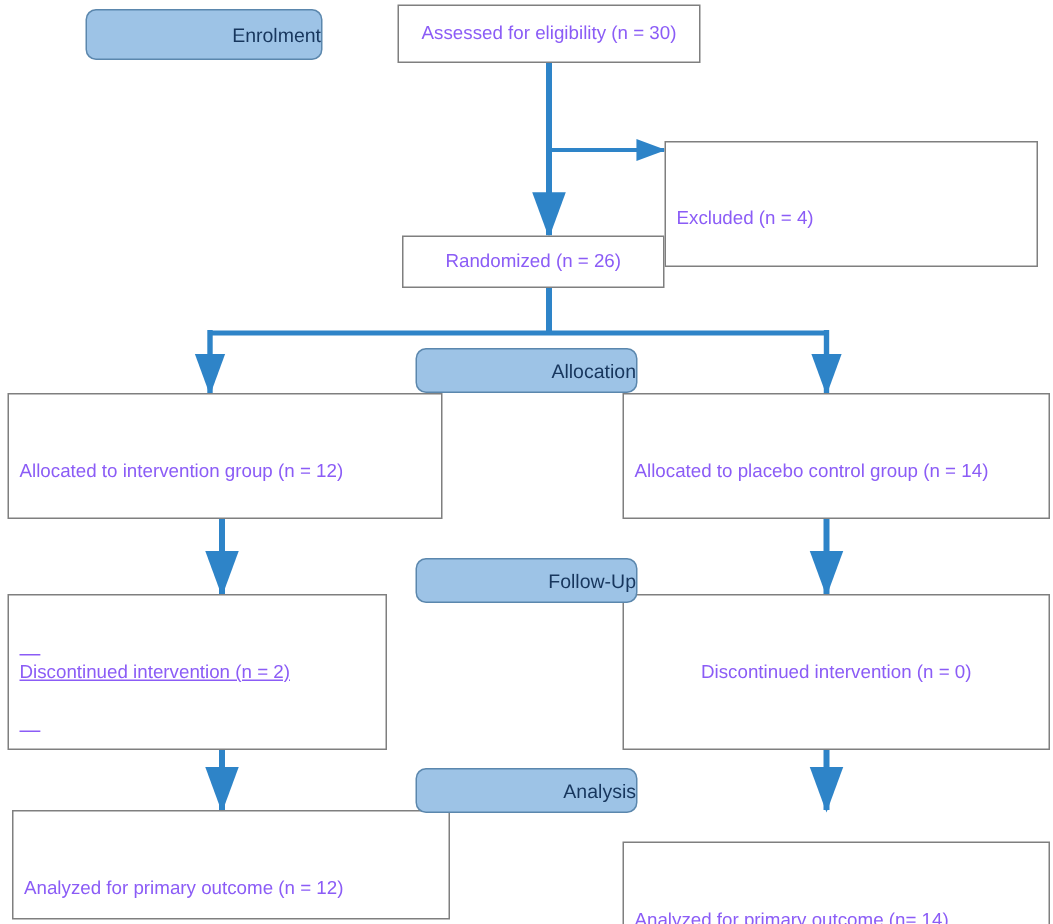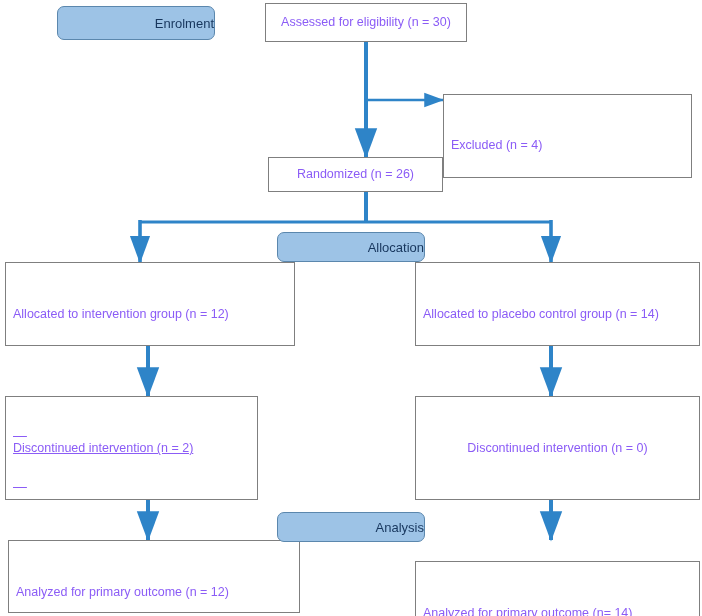--- a/index.html
+++ b/index.html
@@ -91,20 +91,23 @@
   </svg>
 
   <div class="stagepill" style="left:57px; top:6px; width:158px; height:34px;">
     <span>Enrolment</span>
   </div>
 
   <div class="stagepill" style="left:277px; top:232px; width:148px; height:30px;">
     <span>Allocation</span>
   </div>
 
+  <div class="stagepill" style="left:277px; top:372px; width:148px; height:30px;">
+    <span>Follow-Up</span>
+  </div>
 
   <div class="stagepill" style="left:277px; top:512px; width:148px; height:30px;">
     <span>Analysis</span>
   </div>
 
   <div class="flowbox centered" style="left:265px; top:3px; width:202px; height:39px;">
     <span class="ln">Assessed for eligibility (n = 30)</span>
   </div>
 
   <div class="flowbox" style="left:443px; top:57px; width:249px; height:84px; padding-top:8px;margin-top:37px;">

